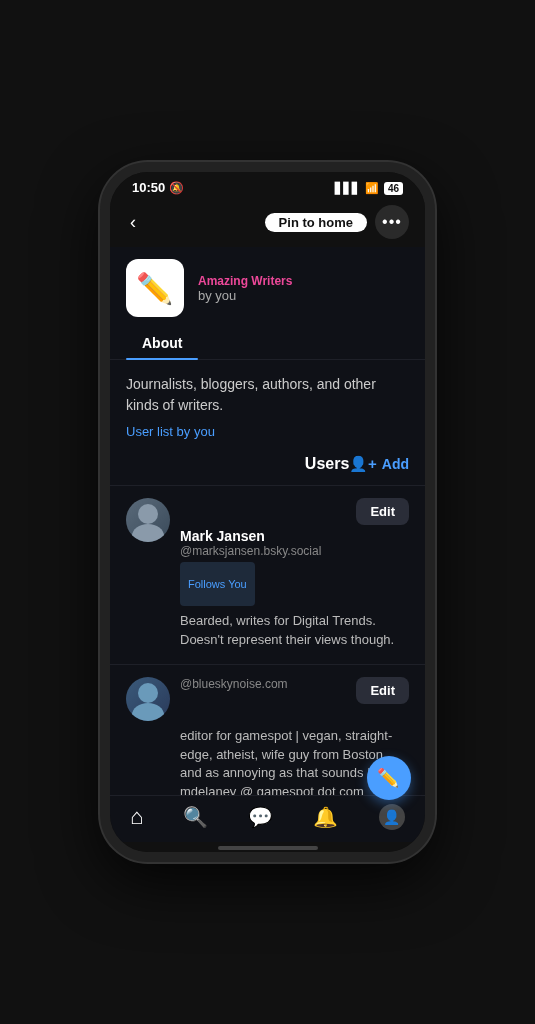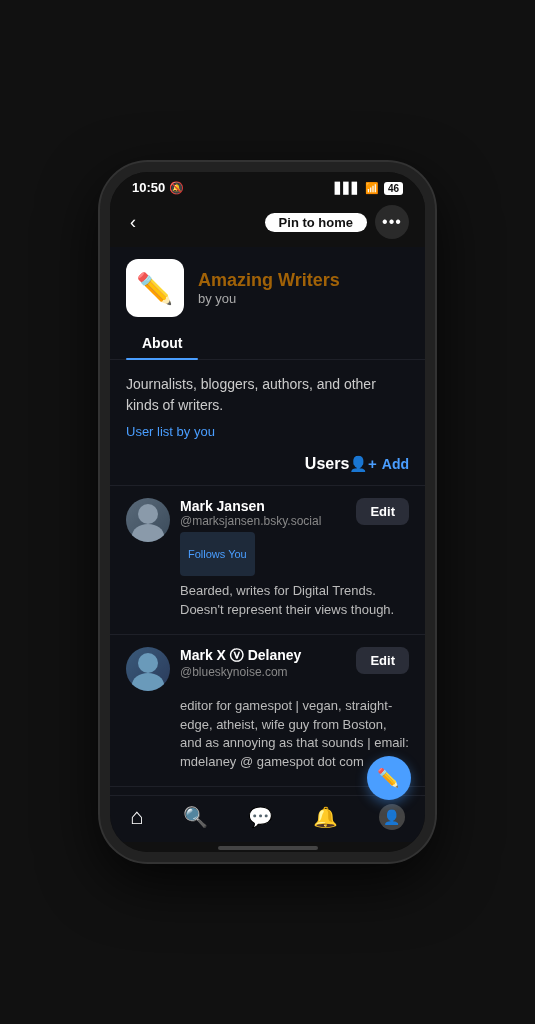--- a/index.html
+++ b/index.html
@@ -139,22 +139,22 @@
       background: #fff;
       border-radius: 12px;
       display: flex;
       align-items: center;
       justify-content: center;
       font-size: 30px;
       flex-shrink: 0;
     }
 
     .profile-info h1 {
-      color: #a16207;
-      font-size: 18px;
+      color: #ec4899;
+      font-size: 12px;
       font-weight: 700;
     }
 
     .profile-info .by-you {
       color: #aaa;
       font-size: 13px;
     }
 
     
     .tabs {
@@ -256,20 +256,21 @@
     }
 
     .user-info {
       flex: 1;
     }
 
     .user-name {
       color: #fff;
       font-size: 14px;
       font-weight: 700;
+      margin-top: 30px;
     }
 
     .user-handle {
       color: #888;
       font-size: 12px;
     }
 
     .follows-badge {
       background: #1e2a3a;
       color: #4a9eff;
@@ -449,21 +450,20 @@
 
     <div class="user-card">
       <div class="user-header">
         <div class="user-avatar avatar-mark-d">
           <svg width="44" height="44" viewBox="0 0 44 44">
             <circle cx="22" cy="16" r="10" fill="#6a9aba"></circle>
             <ellipse cx="22" cy="38" rx="16" ry="12" fill="#6a9aba"></ellipse>
           </svg>
         </div>
         <div class="user-info">
-          <div class="user-name">Mark Χ ⓥ Delaney</div>
           <div class="user-handle">@blueskynoise.com</div>
         </div>
         <button class="edit-btn">Edit</button>
       </div>
       <div class="user-bio">editor for gamespot | vegan, straight-edge, atheist, wife guy from Boston, and as annoying as that sounds | email: mdelaney @ gamespot dot com</div>
     </div>
 
     <div class="user-card">
       <div class="user-header">
         <div class="user-avatar avatar-willa">

